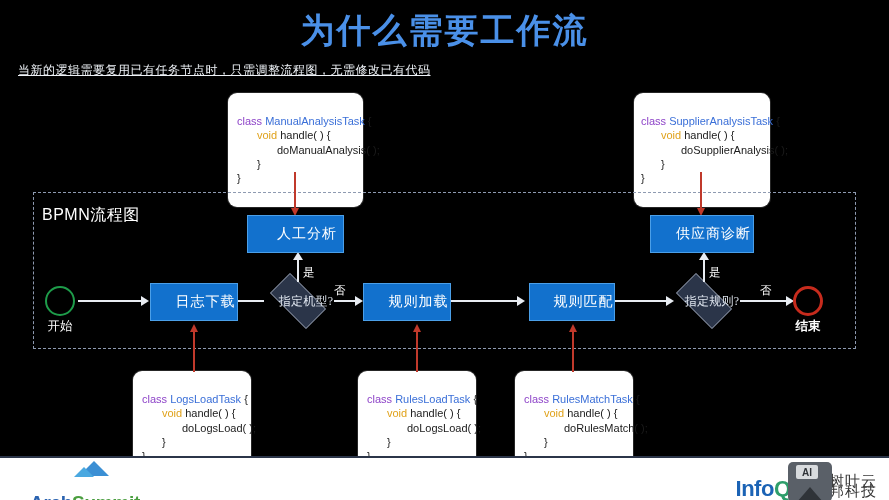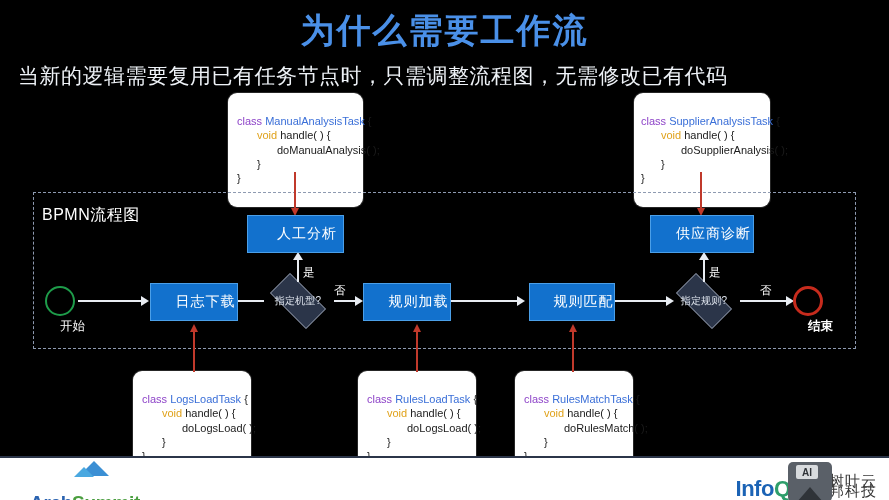--- a/index.html
+++ b/index.html
@@ -16,21 +16,21 @@
 
   
   #title {
     position: absolute; left: 0; top: 8px; width: 889px;
     text-align: center;
     font-size: 34px; font-weight: bold; letter-spacing: 2px;
     color: #4a90e8;
   }
   #subtitle {
     position: absolute; left: 18px; top: 62px;
-    font-size: 21px; color: #eef2f7; letter-spacing: .5px;
+    font-size: 12px; color: #eef2f7; letter-spacing: .5px; text-decoration: underline;
   }
 
   
   #bpmn-region {
     position: absolute; left: 33px; top: 192px;
     width: 823px; height: 157px;
     border: 1px dashed #8e9ab0;
   }
   #bpmn-label {
     position: absolute; left: 42px; top: 205px;
@@ -72,36 +72,36 @@
   
   .diamond-wrap { position: absolute; }
   .diamond-shape {
     position: absolute; left: 0; top: 0;
     width: 100%; height: 100%;
     background: #2b3549;
     border: 1px solid #c9d2e0;
     transform: rotate(45deg) scale(.707);
   }
   .diamond-text {
-    position: absolute; left: 0; top: 0;
+    position: absolute; left: 8px; top: 0;
     width: 100%; height: 100%;
     display: flex; align-items: center; justify-content: center;
-    font-size: 10px; color: #dfe5ee; letter-spacing: .2px;
+    font-size: 12px; color: #dfe5ee; letter-spacing: .2px; font-family: Liberation Serif, serif;
   }
 
   
   .circ {
     position: absolute; border-radius: 50%;
     background: transparent;
   }
   #start-circle { border: 2.5px solid #1e9c4a; }
   #end-circle   { border: 3.5px solid #c62b1d; }
   .endpoint-label {
     position: absolute; font-size: 12.5px; color: #ffffff;
-    text-align: right;
+    text-align: center;
   }
 
   
   .wline { position: absolute; background: #e8ecf2; }
   .rline { position: absolute; background: #c0392b; }
   .warrow {
     position: absolute; width: 0; height: 0;
     border-top: 5px solid transparent;
     border-bottom: 5px solid transparent;
     border-left: 8px solid #e8ecf2;

